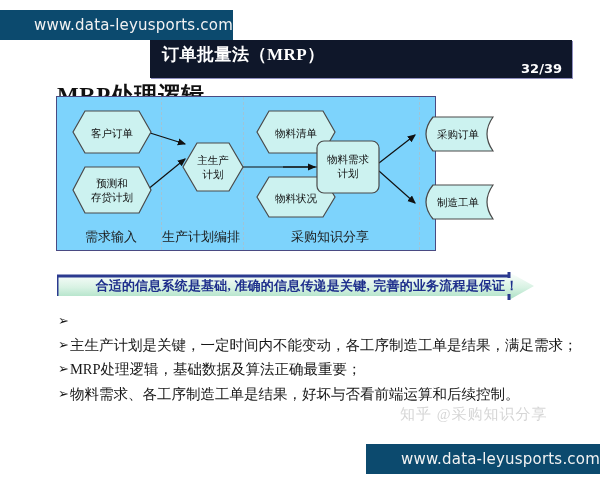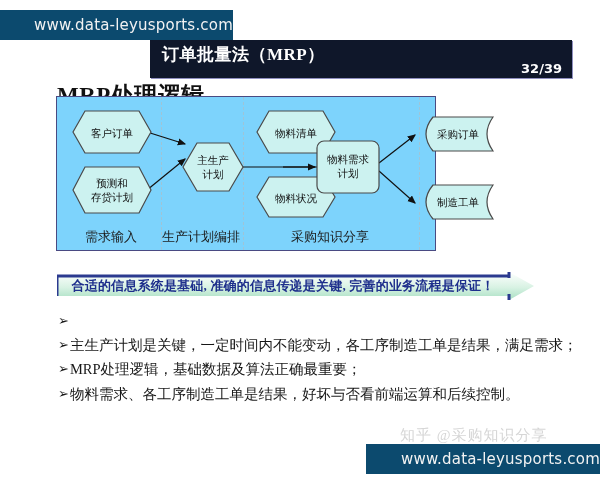--- a/index.html
+++ b/index.html
@@ -62,37 +62,37 @@
   }
 
   
   #banner{
     position:absolute;left:57px;top:272px;width:477px;height:28px;
   }
   #banner .b-text{
     position:absolute;left:0;top:0;width:452px;height:28px;
     display:flex;align-items:center;justify-content:center;
     color:#1e2f8c;font-size:13px;font-weight:bold;white-space:nowrap;
-    font-family:"Liberation Serif","DejaVu Serif",serif;letter-spacing:.2px;
+    font-family:"Liberation Serif","DejaVu Serif",serif;letter-spacing:.2px;padding-left:24px;
   }
 
   
   #bullets{position:absolute;left:58px;top:312px;width:520px;}
   .bullet{
     display:flex;align-items:flex-start;margin-bottom:6px;
     font-size:14.5px;color:#161616;line-height:1.28;
     font-family:"Liberation Serif","DejaVu Serif",serif;white-space:nowrap;
   }
   .bullet .mark{
     font-size:13px;margin-right:1px;color:#161616;line-height:1.35;
   }
 
   
   #zhihu-wm{
-    position:absolute;left:400px;top:426px;
+    position:absolute;left:400px;top:405px;
     font-size:15px;color:#d6d6d6;letter-spacing:1px;white-space:nowrap;
     font-family:"Liberation Serif","DejaVu Serif",serif;
   }
 </style>
 </head>
 <body>
 
 <div class="wm-banner" id="wm-top">
   <span>www.data-leyusports.com</span>
 </div>

